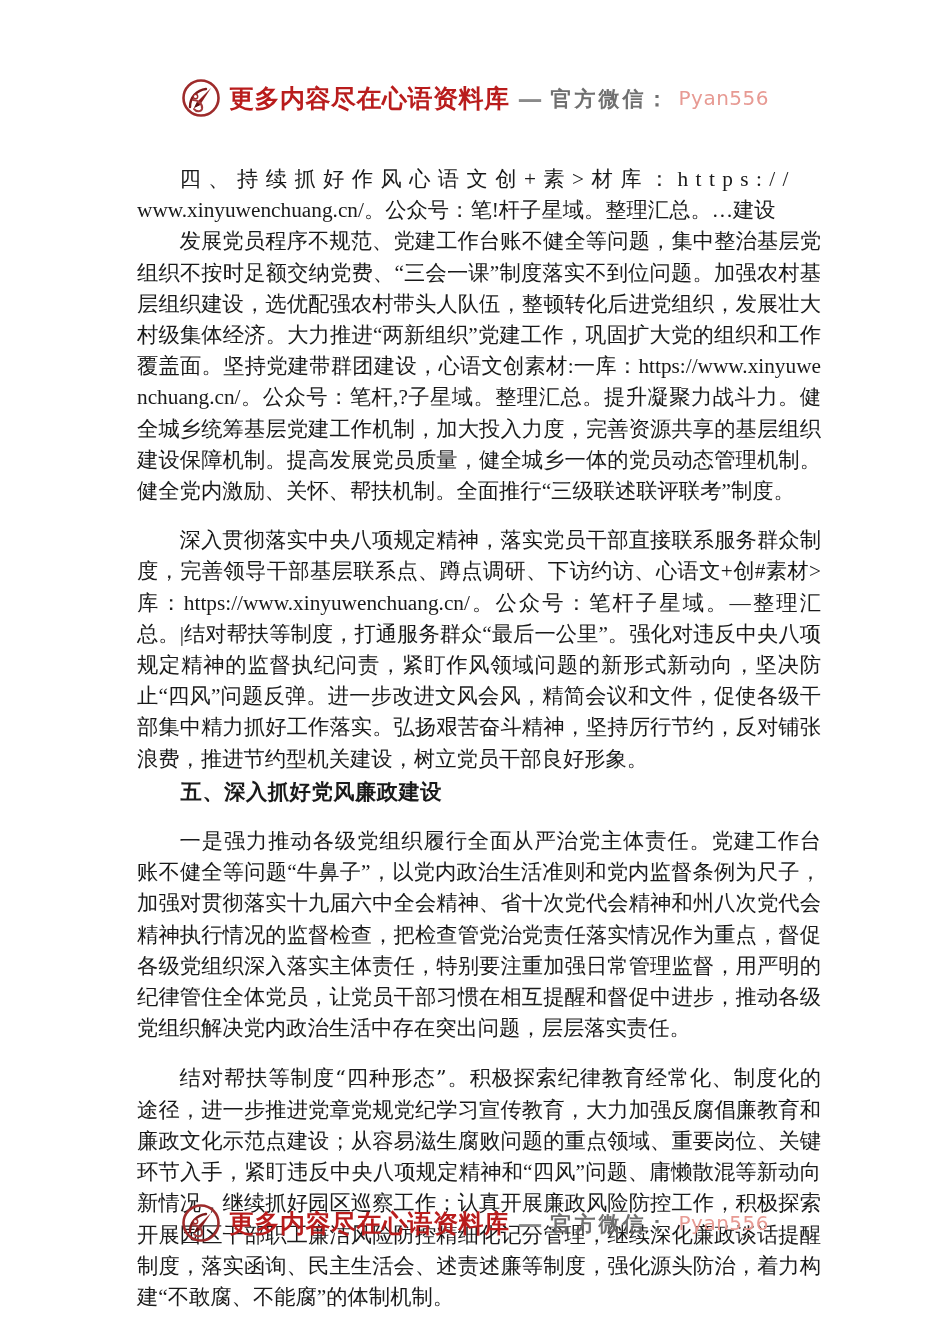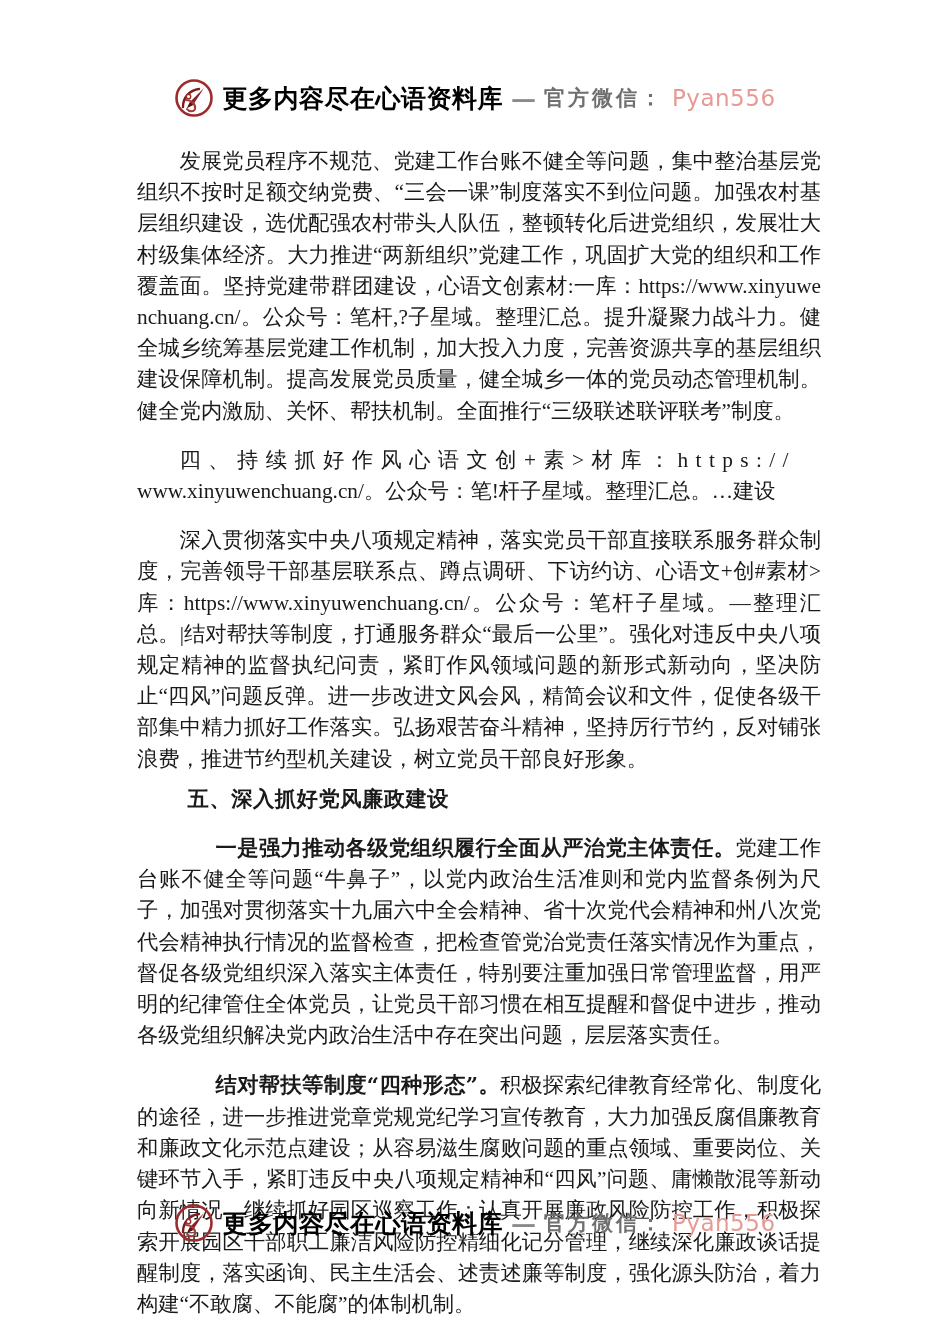--- a/index.html
+++ b/index.html
@@ -45,41 +45,41 @@
     flex: 0 0 40px;
     position: relative;
     display: block;
   }
 
   .wm-brand {
     font-family: "DejaVu Serif", "Liberation Serif", serif;
     font-weight: 700;
     font-size: 25px;
     letter-spacing: 0.5px;
-    color: #000000;
+    color: #b91c1c;
     line-height: 1;
   }
   .wm-dash {
     font-family: "DejaVu Serif", "Liberation Serif", serif;
     font-weight: 700;
     font-size: 25px;
     color: #8a8a8a;
     line-height: 1;
   }
   .wm-label {
-    font-family: Liberation Serif, serif;
+    font-family: Liberation Sans, sans-serif;
     font-weight: 700;
     font-size: 21px;
     letter-spacing: 3px;
     color: #6f6f6f;
     line-height: 1;
   }
   .wm-wechat {
     font-family: "DejaVu Sans", "Liberation Sans", sans-serif;
-    font-size: 23px;
+    font-size: 20px;
     color: #e79a93;
     line-height: 1;
     letter-spacing: 0.5px;
   }
 
   
   .content {
     position: absolute;
     left: 137px;
     top: 146px;
@@ -109,34 +109,33 @@
     text-indent: 2em;
     letter-spacing: 7.4px;
   }
   p.para.spread .tight-line {
     display: block;
     text-indent: 0;
     letter-spacing: 0px;
   }
 
   h2.heading {
-    margin: 8px;
+    margin: 1px;
     font-size: 21.3px;
     line-height: 31.2px;
     font-weight: 700;
     text-indent: 2em;
     letter-spacing: 0.5px;
     font-family: "DejaVu Serif", "Liberation Serif", serif;
   }
 
   .lead {
-    font-weight: 700;
+    font-weight: 400;
     font-family: "DejaVu Serif", "Liberation Serif", serif;
     letter-spacing: 0.2px;
-    margin-left: 36px;
   }
 </style>
 </head>
 <body>
 
 <div class="page">
 
   <div class="watermark header">
     <span class="wm-logo">
       <svg width="40" height="40" viewBox="0 0 40 40" aria-hidden="true">
@@ -149,26 +148,26 @@
       </svg>
     </span>
     <span class="wm-brand">更多内容尽在心语资料库</span>
     <span class="wm-dash">—</span>
     <span class="wm-label">官方微信：</span>
     <span class="wm-wechat">Pyan556</span>
   </div>
 
   <div class="content">
 
-    <p class="para">发展党员程序不规范、党建工作台账不健全等问题，集中整治基层党组织不按时足额交纳党费、“三会一课”制度落实不到位问题。加强农村基层组织建设，选优配强农村带头人队伍，整顿转化后进党组织，发展壮大村级集体经济。大力推进“两新组织”党建工作，巩固扩大党的组织和工作覆盖面。坚持党建带群团建设，心语文创素材:一库：https://www.xinyuwenchuang.cn/。公众号：笔杆,?子星域。整理汇总。提升凝聚力战斗力。健全城乡统筹基层党建工作机制，加大投入力度，完善资源共享的基层组织建设保障机制。提高发展党员质量，健全城乡一体的党员动态管理机制。健全党内激励、关怀、帮扶机制。全面推行“三级联述联评联考”制度。</p>
-
     <p class="para spread gap">
       <span class="spread-line">四、持续抓好作风心语文创+素&gt;材库：https://</span>
       <span class="tight-line">www.xinyuwenchuang.cn/。公众号：笔!杆子星域。整理汇总。…建设</span>
     </p>
+
+    <p class="para">发展党员程序不规范、党建工作台账不健全等问题，集中整治基层党组织不按时足额交纳党费、“三会一课”制度落实不到位问题。加强农村基层组织建设，选优配强农村带头人队伍，整顿转化后进党组织，发展壮大村级集体经济。大力推进“两新组织”党建工作，巩固扩大党的组织和工作覆盖面。坚持党建带群团建设，心语文创素材:一库：https://www.xinyuwenchuang.cn/。公众号：笔杆,?子星域。整理汇总。提升凝聚力战斗力。健全城乡统筹基层党建工作机制，加大投入力度，完善资源共享的基层组织建设保障机制。提高发展党员质量，健全城乡一体的党员动态管理机制。健全党内激励、关怀、帮扶机制。全面推行“三级联述联评联考”制度。</p>
 
     <p class="para gap">深入贯彻落实中央八项规定精神，落实党员干部直接联系服务群众制度，完善领导干部基层联系点、蹲点调研、下访约访、心语文+创#素材&gt;库：https://www.xinyuwenchuang.cn/。公众号：笔杆子星域。—整理汇总。|结对帮扶等制度，打通服务群众“最后一公里”。强化对违反中央八项规定精神的监督执纪问责，紧盯作风领域问题的新形式新动向，坚决防止“四风”问题反弹。进一步改进文风会风，精简会议和文件，促使各级干部集中精力抓好工作落实。弘扬艰苦奋斗精神，坚持厉行节约，反对铺张浪费，推进节约型机关建设，树立党员干部良好形象。</p>
 
     <h2 class="heading gap">五、深入抓好党风廉政建设</h2>
 
     <p class="para gap"><span class="lead">一是强力推动各级党组织履行全面从严治党主体责任。</span><span>党建工作台账不健全等问题“牛鼻子”，以党内政治生活准则和党内监督条例为尺子，加强对贯彻落实十九届六中全会精神、省十次党代会精神和州八次党代会精神执行情况的监督检查，把检查管党治党责任落实情况作为重点，督促各级党组织深入落实主体责任，特别要注重加强日常管理监督，用严明的纪律管住全体党员，让党员干部习惯在相互提醒和督促中进步，推动各级党组织解决党内政治生活中存在突出问题，层层落实责任。</span></p>
 
     <p class="para gap"><span class="lead">结对帮扶等制度“四种形态”。</span><span>积极探索纪律教育经常化、制度化的途径，进一步推进党章党规党纪学习宣传教育，大力加强反腐倡廉教育和廉政文化示范点建设；从容易滋生腐败问题的重点领域、重要岗位、关键环节入手，紧盯违反中央八项规定精神和“四风”问题、庸懒散混等新动向新情况，继续抓好园区巡察工作；认真开展廉政风险防控工作，积极探索开展园区干部职工廉洁风险防控精细化记分管理，继续深化廉政谈话提醒制度，落实函询、民主生活会、述责述廉等制度，强化源头防治，着力构建“不敢腐、不能腐”的体制机制。</span></p>
 
   </div>

